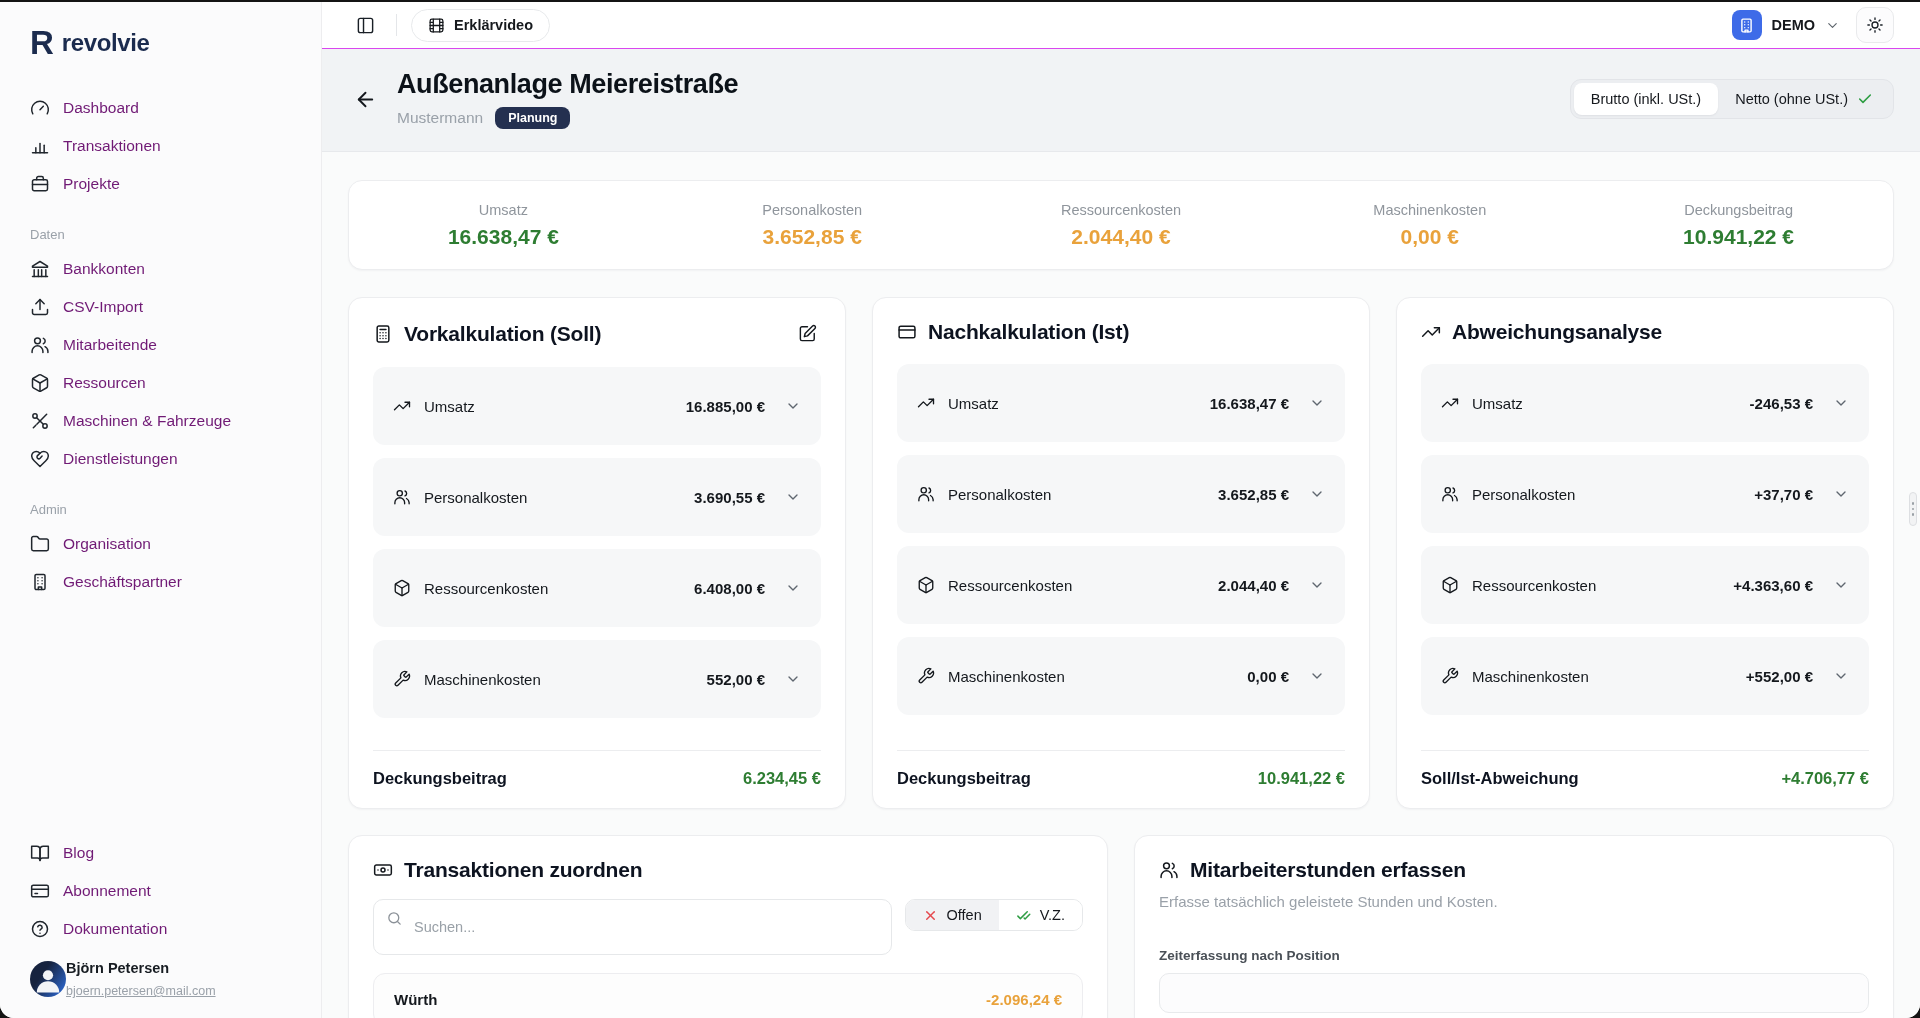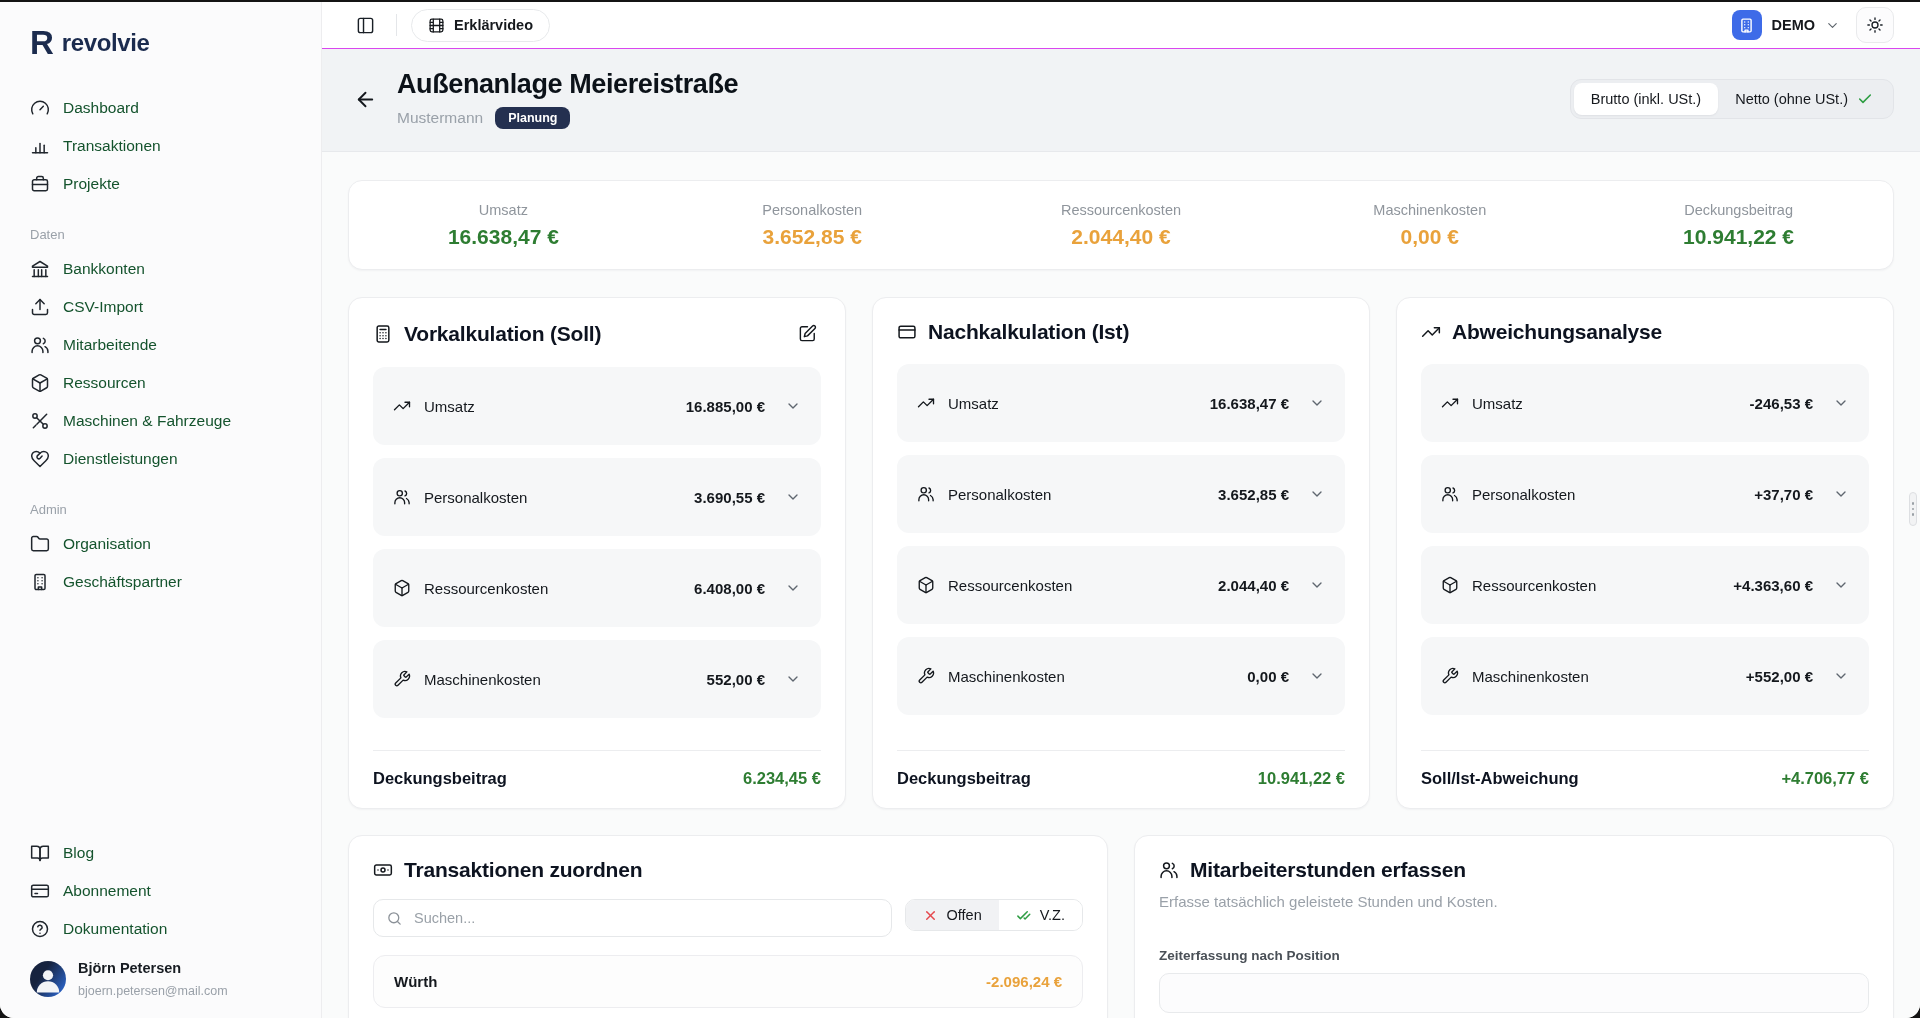--- a/index.html
+++ b/index.html
@@ -10,30 +10,30 @@
   #app { position:absolute; left:0; right:0; top:2px; bottom:0; background:#fff;
          border-radius:0 0 14px 14px; overflow:hidden; display:flex; }
 
   
   .sidebar { width:322px; min-width:322px; background:#fbfbfc; border-right:1px solid #ededef;
              display:flex; flex-direction:column; padding:22px 20px 18px; }
   .logo-row { display:flex; align-items:center; gap:9px; padding:2px 10px; margin-bottom:28px; cursor:pointer; }
   .logo-mark { font-size:33px; font-weight:900; color:#1b2b4e; line-height:1; letter-spacing:-1px; }
   .logo-text { font-size:24px; font-weight:700; color:#1b2b4e; letter-spacing:-0.4px; }
   .side-item { display:flex; align-items:center; gap:13px; padding:9px 10px; border-radius:10px;
-               font-size:15.5px; font-weight:500; color:#14532d; cursor:pointer; }
+               font-size:15.5px; font-weight:500; color:#701a75; cursor:pointer; }
   .side-item svg { width:20px; height:20px; color:#20262d; flex:none; }
   .side-section { font-size:13px; color:#9aa1a9; margin:24px 10px 8px; }
   .side-bottom { margin-top:auto; }
-  .user-row { display:flex; align-items:center; gap:12px; padding:12px 10px 2px; cursor:pointer; }
+  .user-row { display:flex; align-items:center; padding:12px 10px 2px; cursor:pointer; }
   .avatar { width:36px; height:36px; border-radius:50%; background:linear-gradient(125deg,#16233f 35%,#2f6fe0);
             position:relative; overflow:hidden; flex:none; }
   .avatar svg { position:absolute; inset:0; width:36px; height:36px; stroke:none; }
   .user-name { font-size:14.5px; font-weight:600; color:#171c22; }
-  .user-email { font-size:12.5px; color:#9aa1a9; margin-top:8px; }
+  .user-email { font-size:12.5px; color:#9aa1a9; margin-top:8px;text-decoration:underline; }
 
   
   .main { flex:1; display:flex; flex-direction:column; min-width:0; }
 
   .topbar { height:47px; background:#fff; border-bottom:1px solid #d946ef;
             display:flex; align-items:center; padding:0 26px; gap:14px; }
   .icon-btn { width:34px; height:34px; display:flex; align-items:center; justify-content:center;
               border-radius:9px; color:#191f26; cursor:pointer; background:transparent; border:none; }
   .icon-btn svg { width:19px; height:19px; }
   .v-divider { width:1px; height:22px; background:#e4e6e9; }
@@ -97,21 +97,21 @@
                  display:flex; align-items:center; justify-content:space-between; }
   .footer-label { font-size:16.5px; font-weight:700; color:#0d1320; }
   .footer-value { font-size:16.5px; font-weight:700; }
 
   .bottom-grid { display:grid; grid-template-columns:1fr 1fr; gap:26px; margin-top:26px; }
   .bottom-card { background:#fff; border:1px solid #ecedef; border-radius:14px;
                  box-shadow:0 1px 2px rgba(16,24,40,.04); padding:22px 24px; height:300px; }
   .search-row { display:flex; gap:13px; margin-top:17px; }
   .search-wrap { flex:1; position:relative; }
   .search-wrap svg { position:absolute; left:13px; top:11px; width:17px; height:17px; color:#8b9198; }
-  .search-input { width:100%; height:38px; border:1px solid #e6e8ea; border-radius:10px; background:#fff;
+  .search-input { width:100%; height:56px; border:1px solid #e6e8ea; border-radius:10px; background:#fff;
                   padding:0 14px 0 40px; font-size:14.5px; font-family:inherit; color:#15181d; outline:none; }
   .search-input::placeholder { color:#9aa1a8; }
   .filter-toggle { display:flex; border:1px solid #e6e8ea; border-radius:10px; overflow:hidden; background:#fff; height:32px; }
   .filter-seg { display:flex; align-items:center; gap:9px; padding:0 17px; font-size:14.5px; font-weight:500;
                 color:#15181d; cursor:pointer; background:#fff; border:none; font-family:inherit; }
   .filter-seg.active { background:#f1f2f4; }
   .filter-seg svg { width:15px; height:15px; stroke-width:2.4; }
   .ic-red { color:#e5484d; }
   .ic-green { color:#2f9e44; }
   .txn-row { margin-top:18px; border:1px solid #ededf0; border-radius:12px; background:#fdfdfd;

